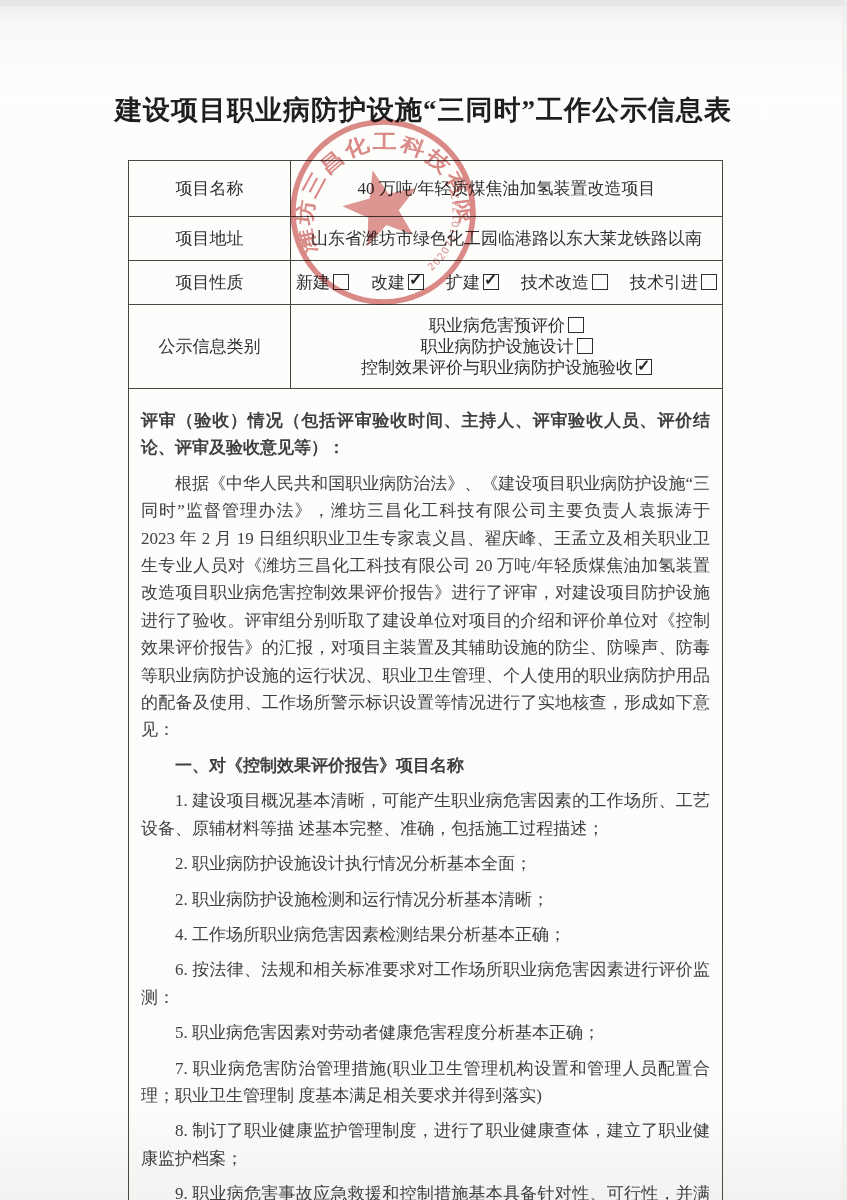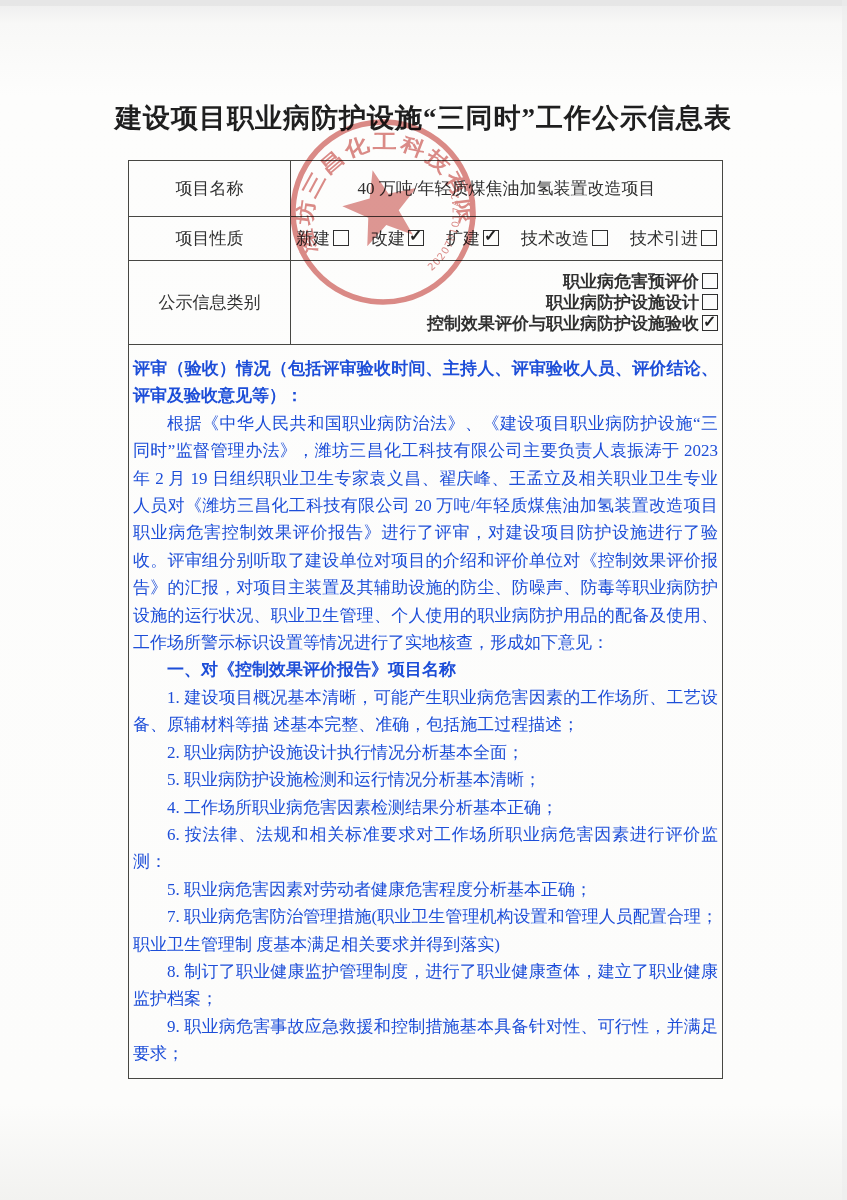--- a/index.html
+++ b/index.html
@@ -3,21 +3,21 @@
 <meta charset="utf-8">
 <style>
   html,body{margin:0;padding:0;}
   body{
     width:847px;height:1200px;position:relative;overflow:hidden;
     background:linear-gradient(180deg,#ededed 0%,#f8f8f7 2%,#fdfdfc 8%,#fcfcfb 92%,#f2f2f0 100%);
     font-family:"Liberation Serif","DejaVu Serif",serif;
     color:#2e2e2e;
   }
   .page-title{
-    position:absolute;left:0;top:100px;width:100%;
+    position:absolute;left:0;top:92px;width:100%;
     text-align:center;font-size:27px;font-weight:bold;letter-spacing:1px;color:#1f1f1f;
   }
   table.form{
     position:absolute;left:128px;top:160px;width:594px;
     border-collapse:collapse;table-layout:fixed;
   }
   table.form td{
     border:1.6px solid #474743;
     font-size:17px;color:#303030;
     text-align:center;vertical-align:middle;
@@ -26,26 +26,26 @@
   td.left{text-align:left;padding-left:14px;}
   .cbgroup{display:flex;justify-content:center;gap:22px;flex-wrap:nowrap;text-align:center;}
   .cbitem{white-space:nowrap;}
   .cb{
     display:inline-block;width:14px;height:14px;border:1.7px solid #2f2f2f;
     margin-left:3px;vertical-align:-2px;position:relative;background:transparent;
   }
   .cb.checked::after{
     content:"✓";position:absolute;left:0;top:-5px;font-size:16px;font-weight:bold;color:#222;
   }
-  .pubopt{display:block;line-height:21px;text-align:right;font-weight:bold;}
+  .pubopt{display:block;line-height:21px;text-align:center;}
   .review-cell{
     text-align:left;vertical-align:top;padding:6px 10px 6px 10px;
   }
   .review-cell p{
-    margin:0;font-size:17px;line-height:27.4px;text-align:justify;color:#1d4ed8;
+    margin:8px;font-size:17px;line-height:27.4px;text-align:justify;color:#404040;
   }
   .review-heading{font-weight:bold;}
   .indent{text-indent:2em;}
   .review-sub{font-weight:bold;text-indent:2em;}
   .seal{
     position:absolute;left:283px;top:112px;width:200px;height:200px;
     mix-blend-mode:multiply;opacity:.85;pointer-events:none;
   }
   .scan-edge-top{position:absolute;left:0;top:0;width:100%;height:6px;background:#e3e3e2;opacity:.7;}
   .scan-edge-right{position:absolute;right:0;top:0;width:5px;height:100%;background:#ededec;opacity:.6;}
@@ -63,20 +63,24 @@
       <col style="width:162px">
       <col style="width:168px">
       <col style="width:117px">
       <col style="width:147px">
     </colgroup>
   <tbody>
       <tr style="height:56px">
     <td>项目名称</td>
     <td colspan="3">40 万吨/年轻质煤焦油加氢装置改造项目</td>
   </tr>
+  <tr style="height:44px">
+    <td>项目地址</td>
+    <td colspan="3">山东省潍坊市绿色化工园临港路以东大莱龙铁路以南</td>
+  </tr>
   <tr style="height:38px">
     <td>项目性质</td>
     <td colspan="3">
       <span class="cbgroup">
         <span class="cbitem"><span>新建</span><span class="cb"></span></span>
         <span class="cbitem"><span>改建</span><span class="cb checked"></span></span>
         <span class="cbitem"><span>扩建</span><span class="cb checked"></span></span>
         <span class="cbitem"><span>技术改造</span><span class="cb"></span></span>
         <span class="cbitem"><span>技术引进</span><span class="cb"></span></span>
       </span>
@@ -90,21 +94,21 @@
       <span class="pubopt"><span>控制效果评价与职业病防护设施验收</span><span class="cb checked"></span></span>
     </td>
   </tr>
   <tr style="height:611px">
     <td colspan="4" class="review-cell">
       <p class="review-heading">评审（验收）情况（包括评审验收时间、主持人、评审验收人员、评价结论、评审及验收意见等）：</p>
       <p class="indent">根据《中华人民共和国职业病防治法》、《建设项目职业病防护设施“三同时”监督管理办法》，潍坊三昌化工科技有限公司主要负责人袁振涛于 2023 年 2 月 19 日组织职业卫生专家袁义昌、翟庆峰、王孟立及相关职业卫生专业人员对《潍坊三昌化工科技有限公司 20 万吨/年轻质煤焦油加氢装置改造项目职业病危害控制效果评价报告》进行了评审，对建设项目防护设施进行了验收。评审组分别听取了建设单位对项目的介绍和评价单位对《控制效果评价报告》的汇报，对项目主装置及其辅助设施的防尘、防噪声、防毒等职业病防护设施的运行状况、职业卫生管理、个人使用的职业病防护用品的配备及使用、工作场所警示标识设置等情况进行了实地核查，形成如下意见：</p>
       <p class="review-sub">一、对《控制效果评价报告》项目名称</p>
       <p class="indent">1. 建设项目概况基本清晰，可能产生职业病危害因素的工作场所、工艺设备、原辅材料等描 述基本完整、准确，包括施工过程描述；</p>
       <p class="indent">2. 职业病防护设施设计执行情况分析基本全面；</p>
-      <p class="indent">5. 职业病防护设施检测和运行情况分析基本清晰；</p>
+      <p class="indent">2. 职业病防护设施检测和运行情况分析基本清晰；</p>
       <p class="indent">4. 工作场所职业病危害因素检测结果分析基本正确；</p>
       <p class="indent">6. 按法律、法规和相关标准要求对工作场所职业病危害因素进行评价监测：</p>
       <p class="indent">5. 职业病危害因素对劳动者健康危害程度分析基本正确；</p>
       <p class="indent">7. 职业病危害防治管理措施(职业卫生管理机构设置和管理人员配置合理；职业卫生管理制 度基本满足相关要求并得到落实)</p>
       <p class="indent">8. 制订了职业健康监护管理制度，进行了职业健康查体，建立了职业健康监护档案；</p>
       <p class="indent">9. 职业病危害事故应急救援和控制措施基本具备针对性、可行性，并满足要求；</p>
 
     </td>
   </tr>
 </tbody>

